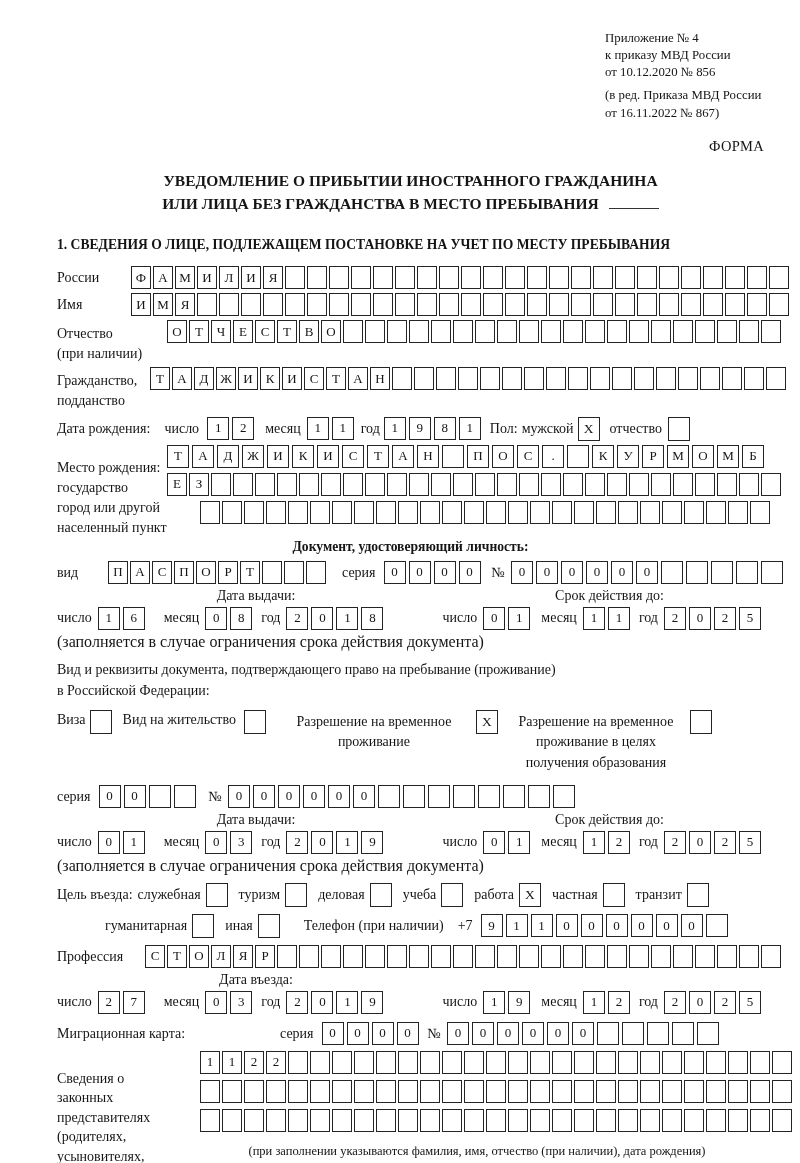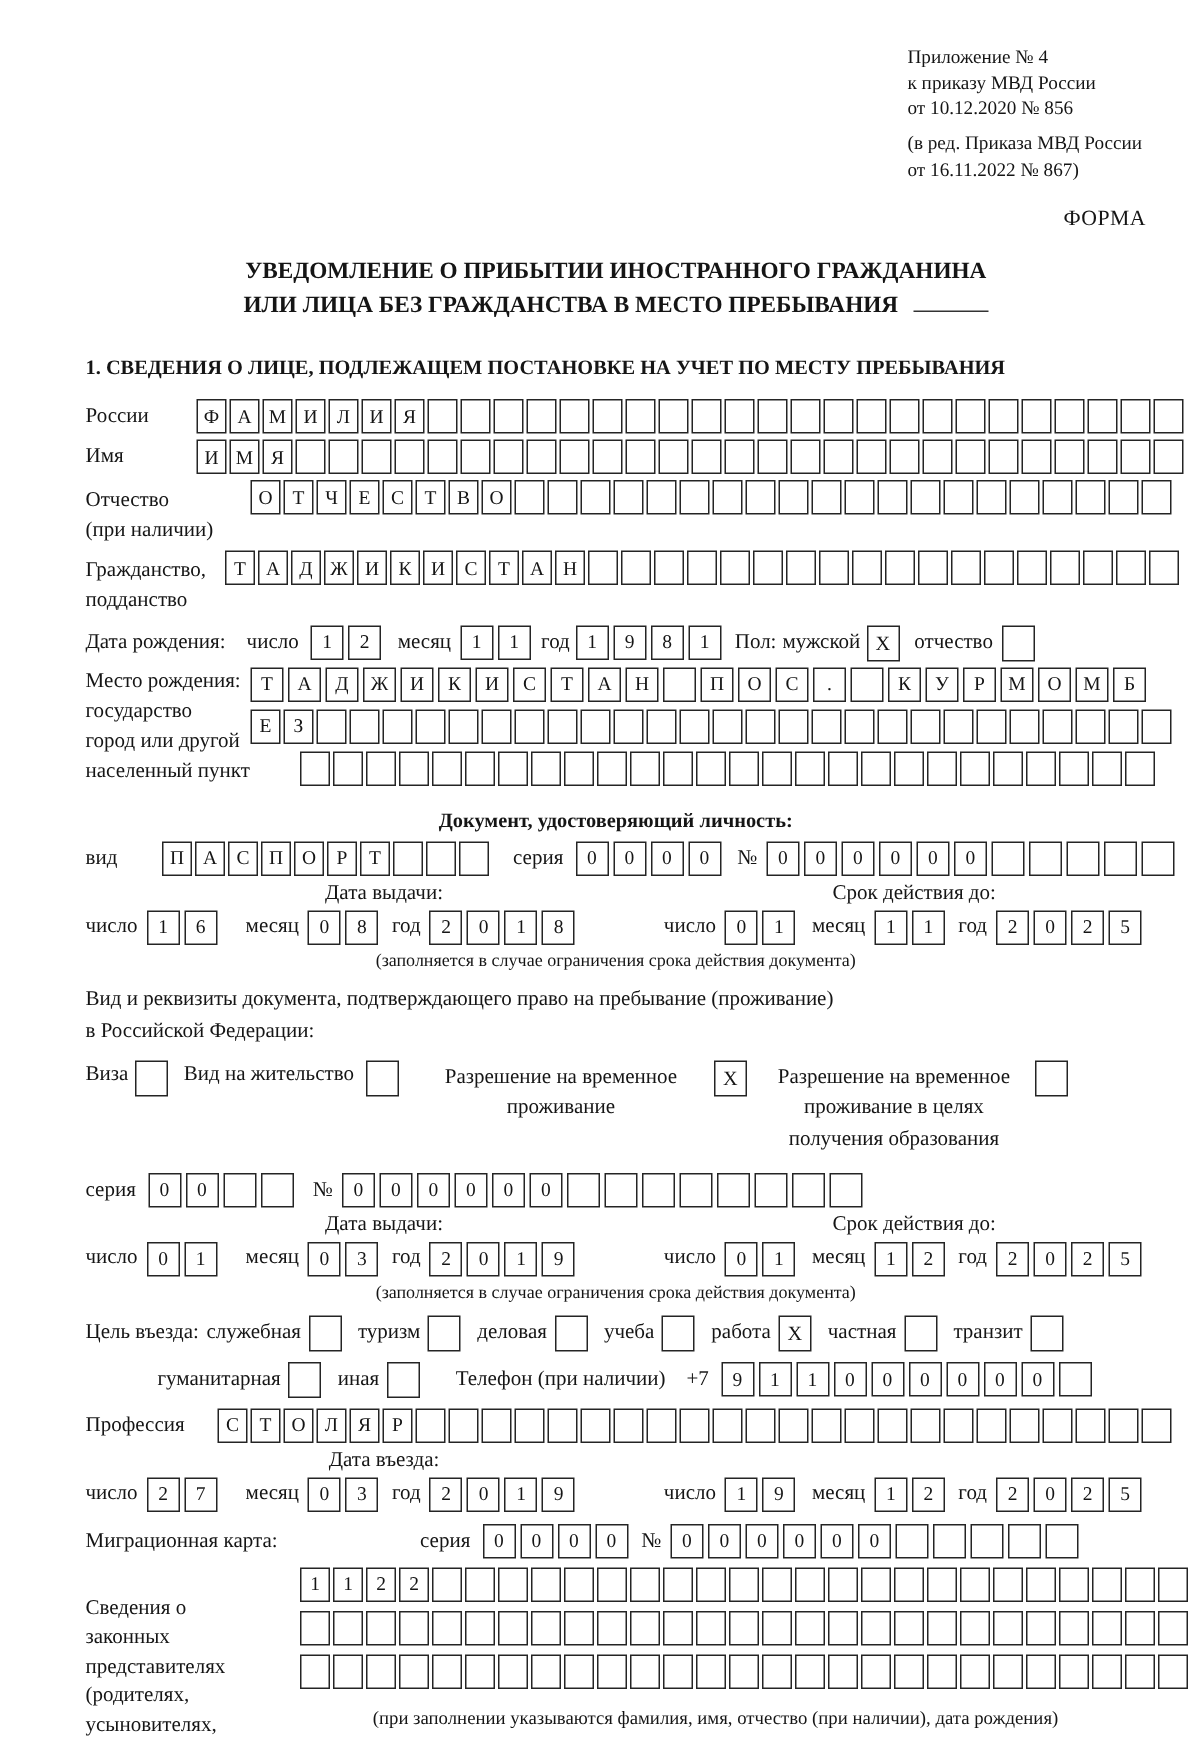--- a/index.html
+++ b/index.html
@@ -24,33 +24,33 @@
   .wide .cell{width:22px;margin-right:3px;}
   .cb{flex:none;width:22px;height:24px;box-sizing:border-box;border:1.6px solid #242424;
       display:inline-flex;align-items:center;justify-content:center;font-size:13.5px;background:#fff;}
   
   .w74{width:74px;} .w93{width:93px;} .w110{width:110px;} .w88{width:88px;} .w51{width:51px;} .w165{width:165px;}
   .mr4{margin-right:4px;} .mr6{margin-right:6px;} .mr8{margin-right:8px;} .mr10{margin-right:10px;}
   .mr14{margin-right:14px;} .ml12{margin-left:12px;} .ml14{margin-left:14px;} .ml20{margin-left:11px;} .ml24{margin-left:24px;} .ml48{margin-left:48px;} .ml58{margin-left:58px;}
   .pt4{padding-top:4px;}
   
   .bp{position:relative;margin-bottom:2px;min-height:92px;}
-  .bp-lbls{position:absolute;left:0;top:0;line-height:20px;}
+  .bp-lbls{position:absolute;left:0;top:13px;line-height:20px;}
   .bp .crow{margin-bottom:5px;display:flex;}
   .dochead{text-align:center;font-weight:bold;font-size:13.6px;margin:2px 0 6px 0;}
   
   .dheads{display:flex;margin-top:4px;}
   .dhead-l{width:398px;text-align:center;}
   .dhead-r{flex:1;text-align:center;}
   .dvals{display:flex;margin-top:3px;}
   .dv-l{width:398px;display:flex;align-items:center;}
   .dv-r{display:flex;align-items:center;}
   .dlab{margin-right:6px;}
   .dgap{margin-right:16px;}
-  .note-r{text-align:center;font-size:12px;margin:3px 0 8px 0;}
+  .note-r{text-align:left;font-size:16px;margin:3px 0 8px 0;}
   .intro{line-height:1.55;margin-top:4px;}
   .stayopts{display:flex;align-items:flex-start;margin:6px 0 12px 0;}
   .opt-multi{text-align:center;line-height:1.45;}
   .wm188{width:188px;} .wm172{width:172px;}
   .cbtop{margin-top:2px;}
   .pline{display:flex;align-items:center;margin-bottom:7px;}
   .p-lbl{margin-right:5px;}
   .p-gap{margin-right:11px;}
   .reps{position:relative;margin-top:6px;min-height:120px;}
   .reps-lbls{position:absolute;left:0;top:18px;line-height:19.5px;}

